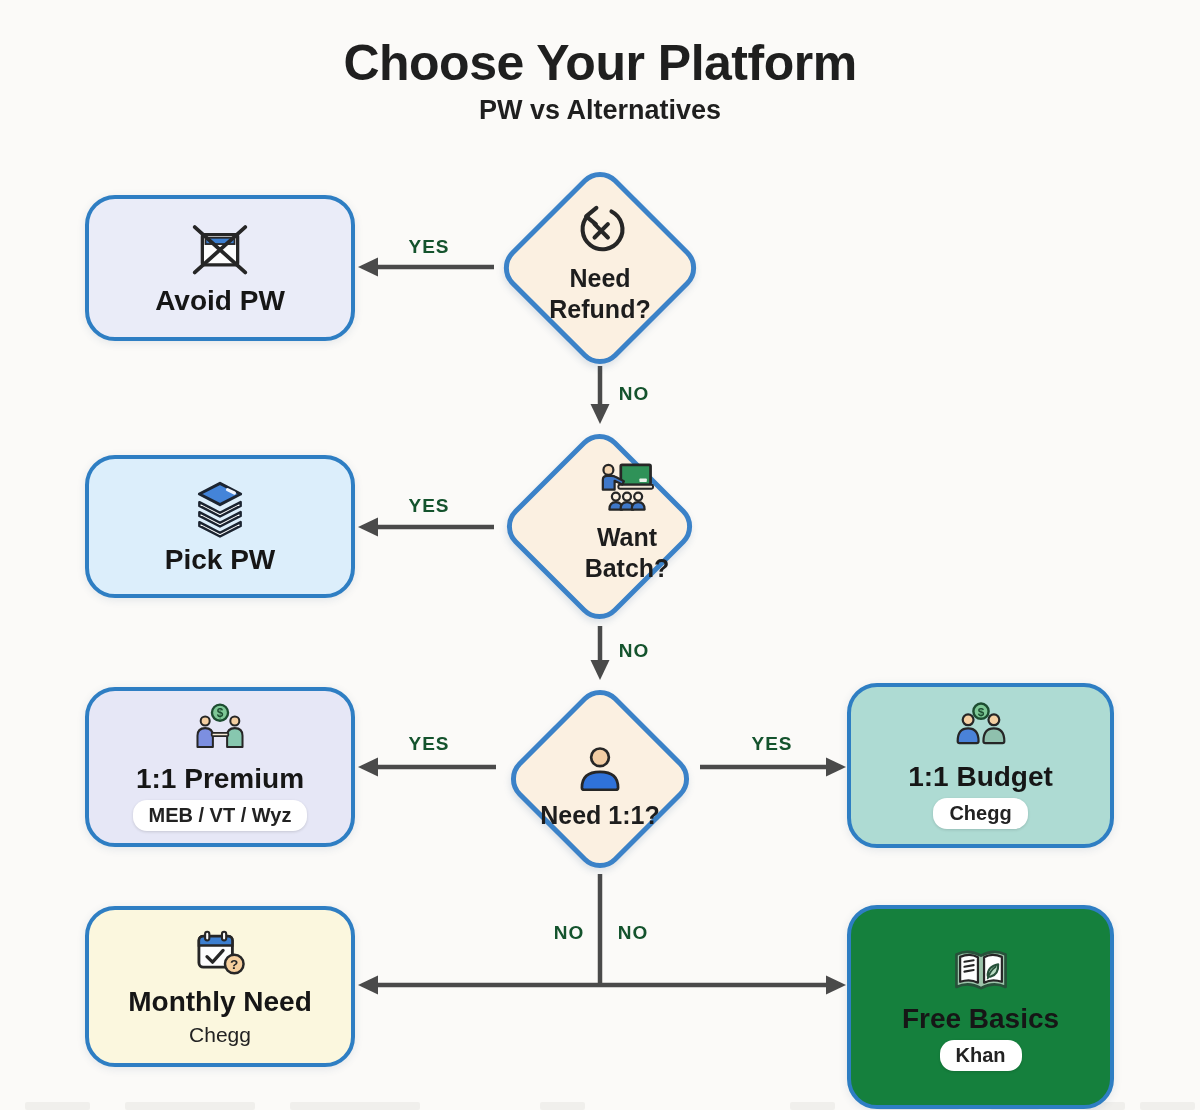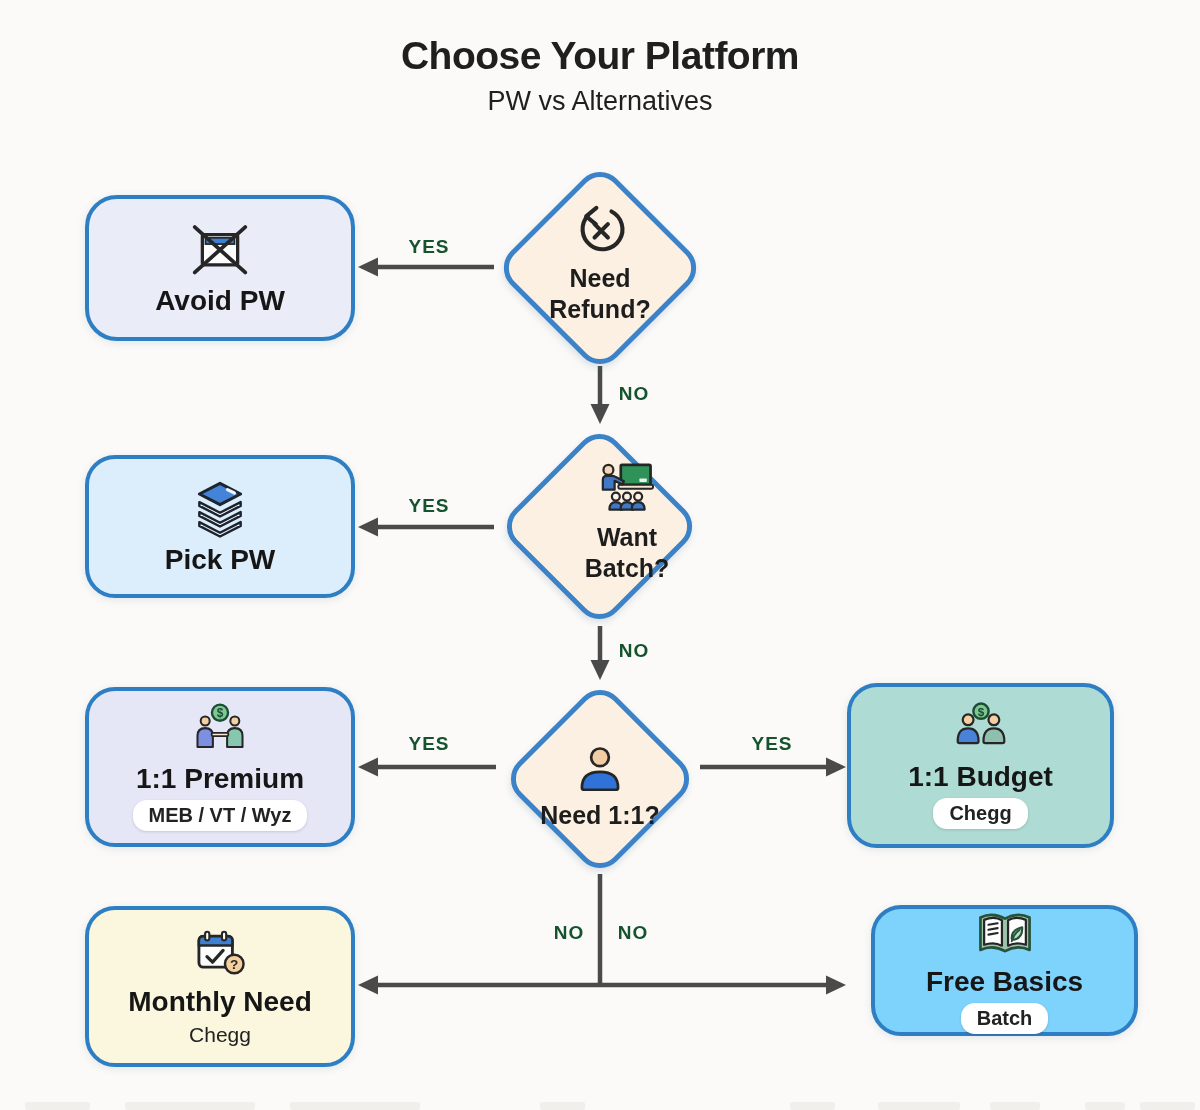--- a/index.html
+++ b/index.html
@@ -1,34 +1,34 @@
 <!DOCTYPE html>
 <html><head>
 <meta charset="utf-8">
 <style>
   html,body{margin:0;padding:0;background:#fbfaf8;font-family:"Liberation Sans",sans-serif;}
   #canvas{position:relative;width:1200px;height:1110px;margin:0 auto;background:#fbfaf8;overflow:hidden;}
 
-  .title{position:absolute;left:0;top:34px;width:100%;text-align:center;font-size:39px;font-weight:700;color:#1f1f1f;letter-spacing:-.5px;}
-  .subtitle{position:absolute;left:0;top:86px;width:100%;text-align:center;font-size:27px;font-weight:400;color:#1f1f1f;}
+  .title{position:absolute;left:0;top:34px;width:100%;text-align:center;font-size:50px;font-weight:700;color:#1f1f1f;letter-spacing:-.5px;}
+  .subtitle{position:absolute;left:0;top:95px;width:100%;text-align:center;font-size:27px;font-weight:700;color:#1f1f1f;}
 
   svg.edges{position:absolute;left:0;top:0;z-index:0;}
 
   .node{position:absolute;border:4px solid #2e7ec3;border-radius:30px;display:flex;flex-direction:column;align-items:center;justify-content:center;gap:7px;box-shadow:0 2px 8px rgba(50,80,120,.12);z-index:2;box-sizing:border-box;}
   .node .icon{display:block;line-height:0;}
   .node-label{font-size:28px;font-weight:700;color:#161616;line-height:1;}
   .chip{background:#ffffff;border-radius:14px;padding:4px 16px;font-size:20px;font-weight:700;color:#222;box-shadow:0 1px 3px rgba(0,0,0,.14);line-height:1.15;text-align:right;}
   .chip-plain{font-size:21px;font-weight:400;color:#222;line-height:1.1;}
 
-  .n-avoid  {left:85px; top:195px;width:270px;height:146px;background:#eaecf8;border-radius:32px;}
+  .n-avoid  {left:85px; top:195px;width:270px;height:146px;background:#eaecf8;}
   .n-pick   {left:85px; top:455px;width:270px;height:143px;background:#dceefb;text-align:right;}
   .n-premium{left:85px; top:687px;width:270px;height:160px;background:#e6e7f6;}
   .n-budget {left:847px;top:683px;width:267px;height:165px;background:#aedbd3;}
   .n-monthly{left:85px; top:906px;width:270px;height:161px;background:#fbf7de;}
-  .n-free   {left:847px;top:905px;width:267px;height:131px;background:#7dd3fc;margin-left:24px;}
+  .n-free   {left:847px;top:905px;width:267px;height:204px;background:#15803d;}
 
   .dshape{position:absolute;background:#fbf0e1;border:5px solid #3b82c8;border-radius:24px;transform:rotate(45deg);box-shadow:2px 3px 7px rgba(80,110,150,.18);z-index:1;box-sizing:border-box;}
   .d1{left:525px;top:193px;width:150px;height:150px;}
   .d2{left:527px;top:454px;width:145px;height:145px;}
   .d3{left:530px;top:709px;width:140px;height:140px;}
   .dcontent{position:absolute;width:190px;display:flex;flex-direction:column;align-items:center;gap:1px;text-align:center;z-index:2;}
   .dc1{left:505px;top:200px;}
   .dc2{left:532px;top:460px;}
   .dc3{left:505px;top:743px;}
   .dlabel{font-size:25px;font-weight:700;color:#1d1d1d;line-height:1.24;}
@@ -201,21 +201,21 @@
       <svg width="64" height="54" viewBox="0 0 52 44">
         <path d="M6 8.5 Q16 4 26 9.5 Q36 4 46 8.5 L46 35 Q36 30.5 26 36 Q16 30.5 6 35 Z" fill="#9cc4aa" stroke="#27513a" stroke-width="2.2" stroke-linejoin="round"></path>
         <path d="M9 10.5 Q17 7 23.5 10.8 L23.5 31.5 Q17 28 9 30.8 Z" fill="#fefefe" stroke="#262626" stroke-width="1.8" stroke-linejoin="round"></path>
         <path d="M43 10.5 Q35 7 28.5 10.8 L28.5 31.5 Q35 28 43 30.8 Z" fill="#fefefe" stroke="#262626" stroke-width="1.8" stroke-linejoin="round"></path>
         <path d="M12.5 14.5 L20 13.2 M12.5 18.5 L20 17.2 M12.5 22.5 L20 21.2" stroke="#262626" stroke-width="1.7" stroke-linecap="round"></path>
         <path d="M31.5 26 Q31 18.5 40 16.5 Q40.5 24.5 34 26.5 Q32.5 27 31.5 26 Z" fill="#b9dcc3" stroke="#27513a" stroke-width="1.7" stroke-linejoin="round"></path>
         <path d="M31.5 28 Q33 22 38 18.5" fill="none" stroke="#27513a" stroke-width="1.5" stroke-linecap="round"></path>
       </svg>
     </span>
     <div class="node-label">Free Basics</div>
-    <div class="chip">Batch</div>
+    <div class="chip">Khan</div>
   </div>
 
   <span class="edge-label el-yes1">YES</span>
   <span class="edge-label el-no1">NO</span>
   <span class="edge-label el-yes2">YES</span>
   <span class="edge-label el-no2">NO</span>
   <span class="edge-label el-yes3">YES</span>
   <span class="edge-label el-yes4">YES</span>
   <span class="edge-label el-no3">NO</span>
   <span class="edge-label el-no4">NO</span>

